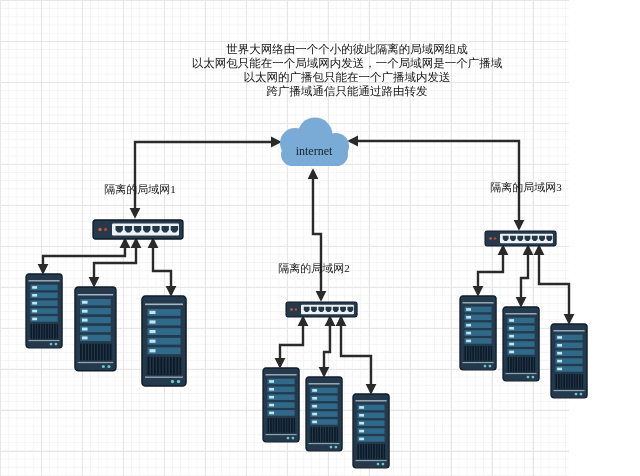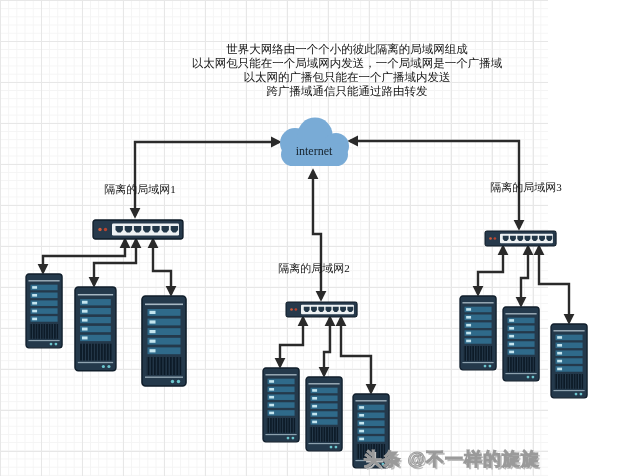--- a/index.html
+++ b/index.html
@@ -9,20 +9,21 @@
   }
   .canvas {
     position: relative; width: 548px; height: 476px;
     background-color: #ffffff;
     background-image:
       linear-gradient(to right, #e7e7e7 1px, transparent 1px),
       linear-gradient(to bottom, #e7e7e7 1px, transparent 1px),
       linear-gradient(to right, #f4f4f4 1px, transparent 1px),
       linear-gradient(to bottom, #f4f4f4 1px, transparent 1px);
     background-size: 41px 41px, 41px 41px, 8.2px 8.2px, 8.2px 8.2px;
+    padding-left: 21px;
   }
   svg { position: absolute; left: 0; top: 0; }
   .intro-line { font-size: 11.5px; fill: #141414; }
   .lan-label  { font-size: 11px;  fill: #141414; }
   .cloud-label { font-size: 12px; fill: #16222c; }
   .link {
     fill: none; stroke: #2a2a2a; stroke-width: 2.4px; stroke-linejoin: miter;
   }
   .watermark {
     position: absolute; right: 8px; bottom: 5px;
@@ -130,14 +131,13 @@
 
     <use href="#g-server" transform="translate(263,368) scale(0.82)"></use>
     <use href="#g-server" transform="translate(306,377) scale(0.82)"></use>
     <use href="#g-server" transform="translate(353,394) scale(0.82)"></use>
 
     <use href="#g-server" transform="translate(460,296) scale(0.82)"></use>
     <use href="#g-server" transform="translate(503,307) scale(0.82)"></use>
     <use href="#g-server" transform="translate(551,324) scale(0.82)"></use>
   </svg>
 
-  <div class="watermark">头条 @不一样的旋旋</div>
 </div>
 
 </body></html>

